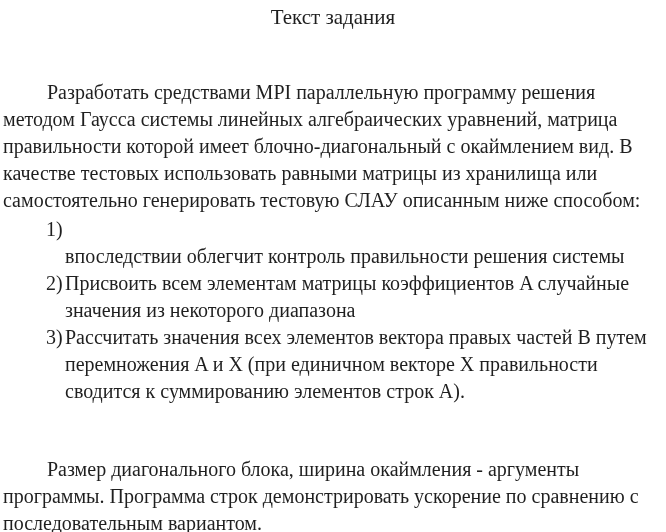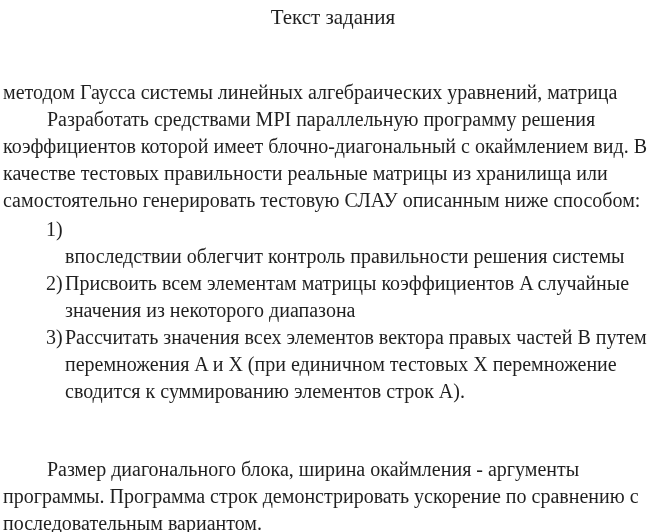--- a/index.html
+++ b/index.html
@@ -62,24 +62,24 @@
     left: 46px;
     top: 0;
   }
 </style>
 </head>
 <body>
 
 <div class="doc-title">Текст задания</div>
 
 <div class="intro-block">
+  <div class="line first-line-indent">Разработать средствами MPI параллельную программу решения</div>
   <div class="line">методом Гаусса системы линейных алгебраических уравнений, матрица</div>
-  <div class="line first-line-indent">Разработать средствами MPI параллельную программу решения</div>
-  <div class="line">коэффициентов которой имеет блочно-диагональный с окаймлением вид. В</div>
-  <div class="line">качестве тестовых правильности реальные матрицы из хранилища или</div>
+  <div class="line">правильности которой имеет блочно-диагональный с окаймлением вид. В</div>
+  <div class="line">качестве тестовых использовать равными матрицы из хранилища или</div>
   <div class="line">самостоятельно генерировать тестовую СЛАУ описанным ниже способом:</div>
 </div>
 
 <div class="list-block">
   <div>
     <div class="line list-line">
       <span class="list-marker">1)</span>
     </div>
     <div class="line list-line">впоследствии облегчит контроль правильности решения системы</div>
   </div>
@@ -88,21 +88,21 @@
       <span class="list-marker">2)</span>
       <span>Присвоить всем элементам матрицы коэффициентов A случайные</span>
     </div>
     <div class="line list-line">значения из некоторого диапазона</div>
   </div>
   <div>
     <div class="line list-line">
       <span class="list-marker">3)</span>
       <span>Рассчитать значения всех элементов вектора правых частей B путем</span>
     </div>
-    <div class="line list-line">перемножения A и X (при единичном тестовых X перемножение</div>
+    <div class="line list-line">перемножения A и X (при единичном векторе X правильности</div>
     <div class="line list-line">сводится к суммированию элементов строк A).</div>
   </div>
 </div>
 
 <div class="closing-block">
   <div class="line first-line-indent">Размер диагонального блока, ширина окаймления - аргументы</div>
   <div class="line">программы. Программа строк демонстрировать ускорение по сравнению с</div>
   <div class="line">последовательным вариантом.</div>
 </div>
 

